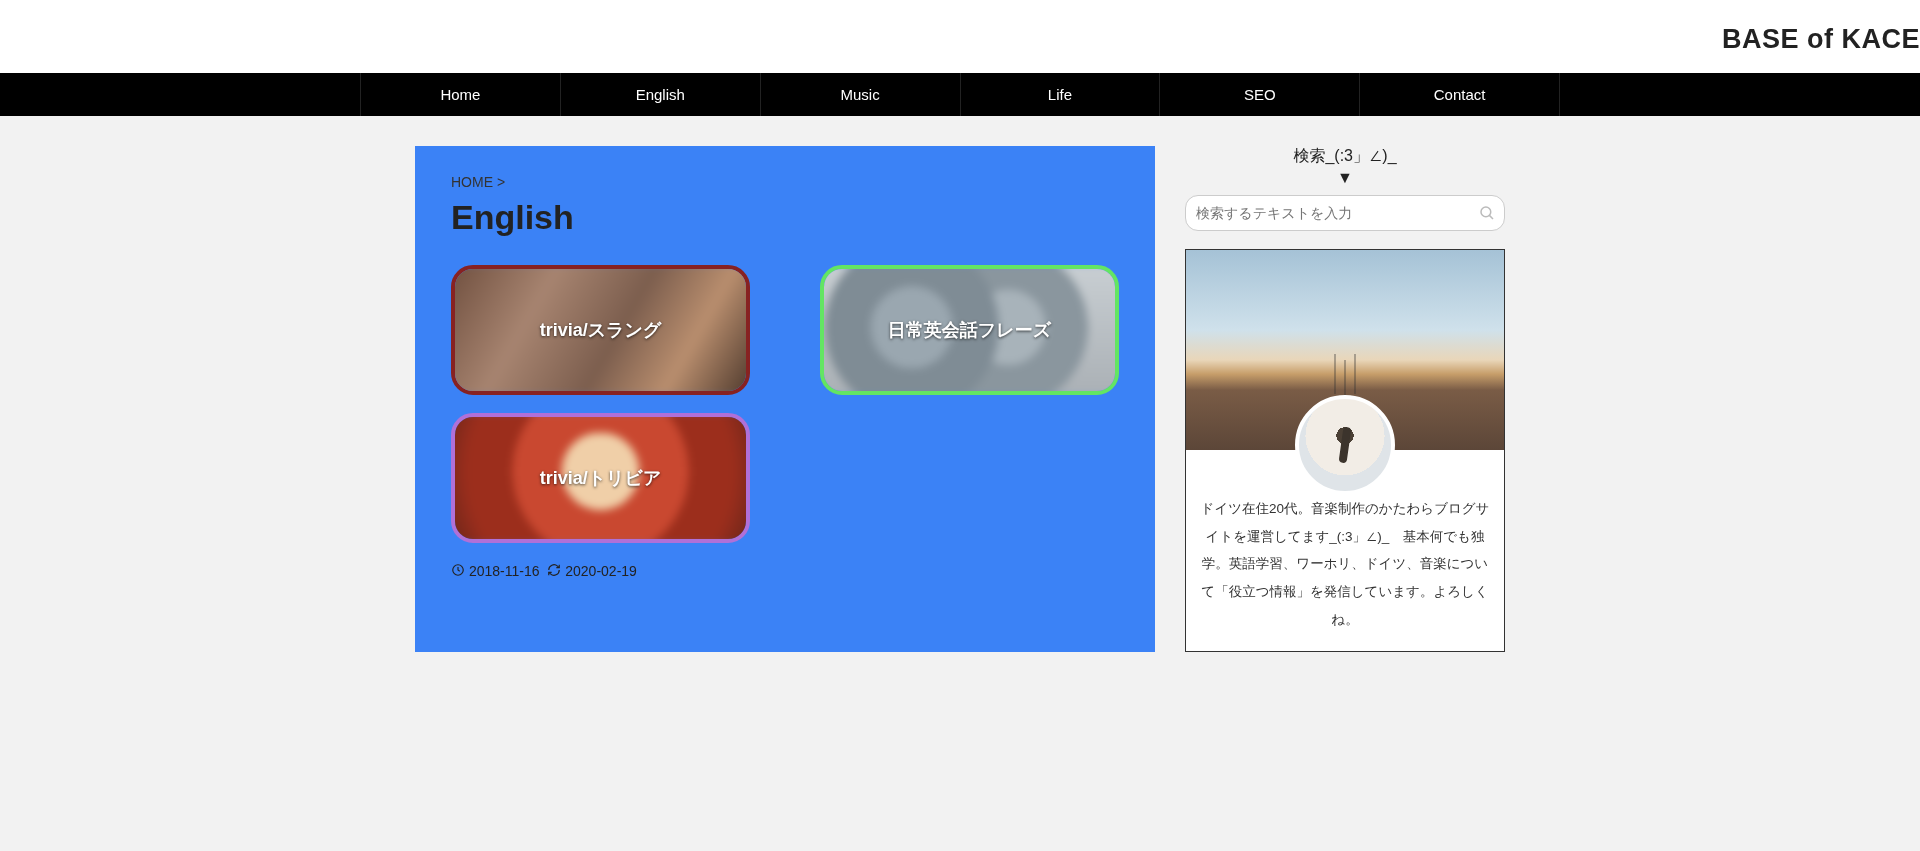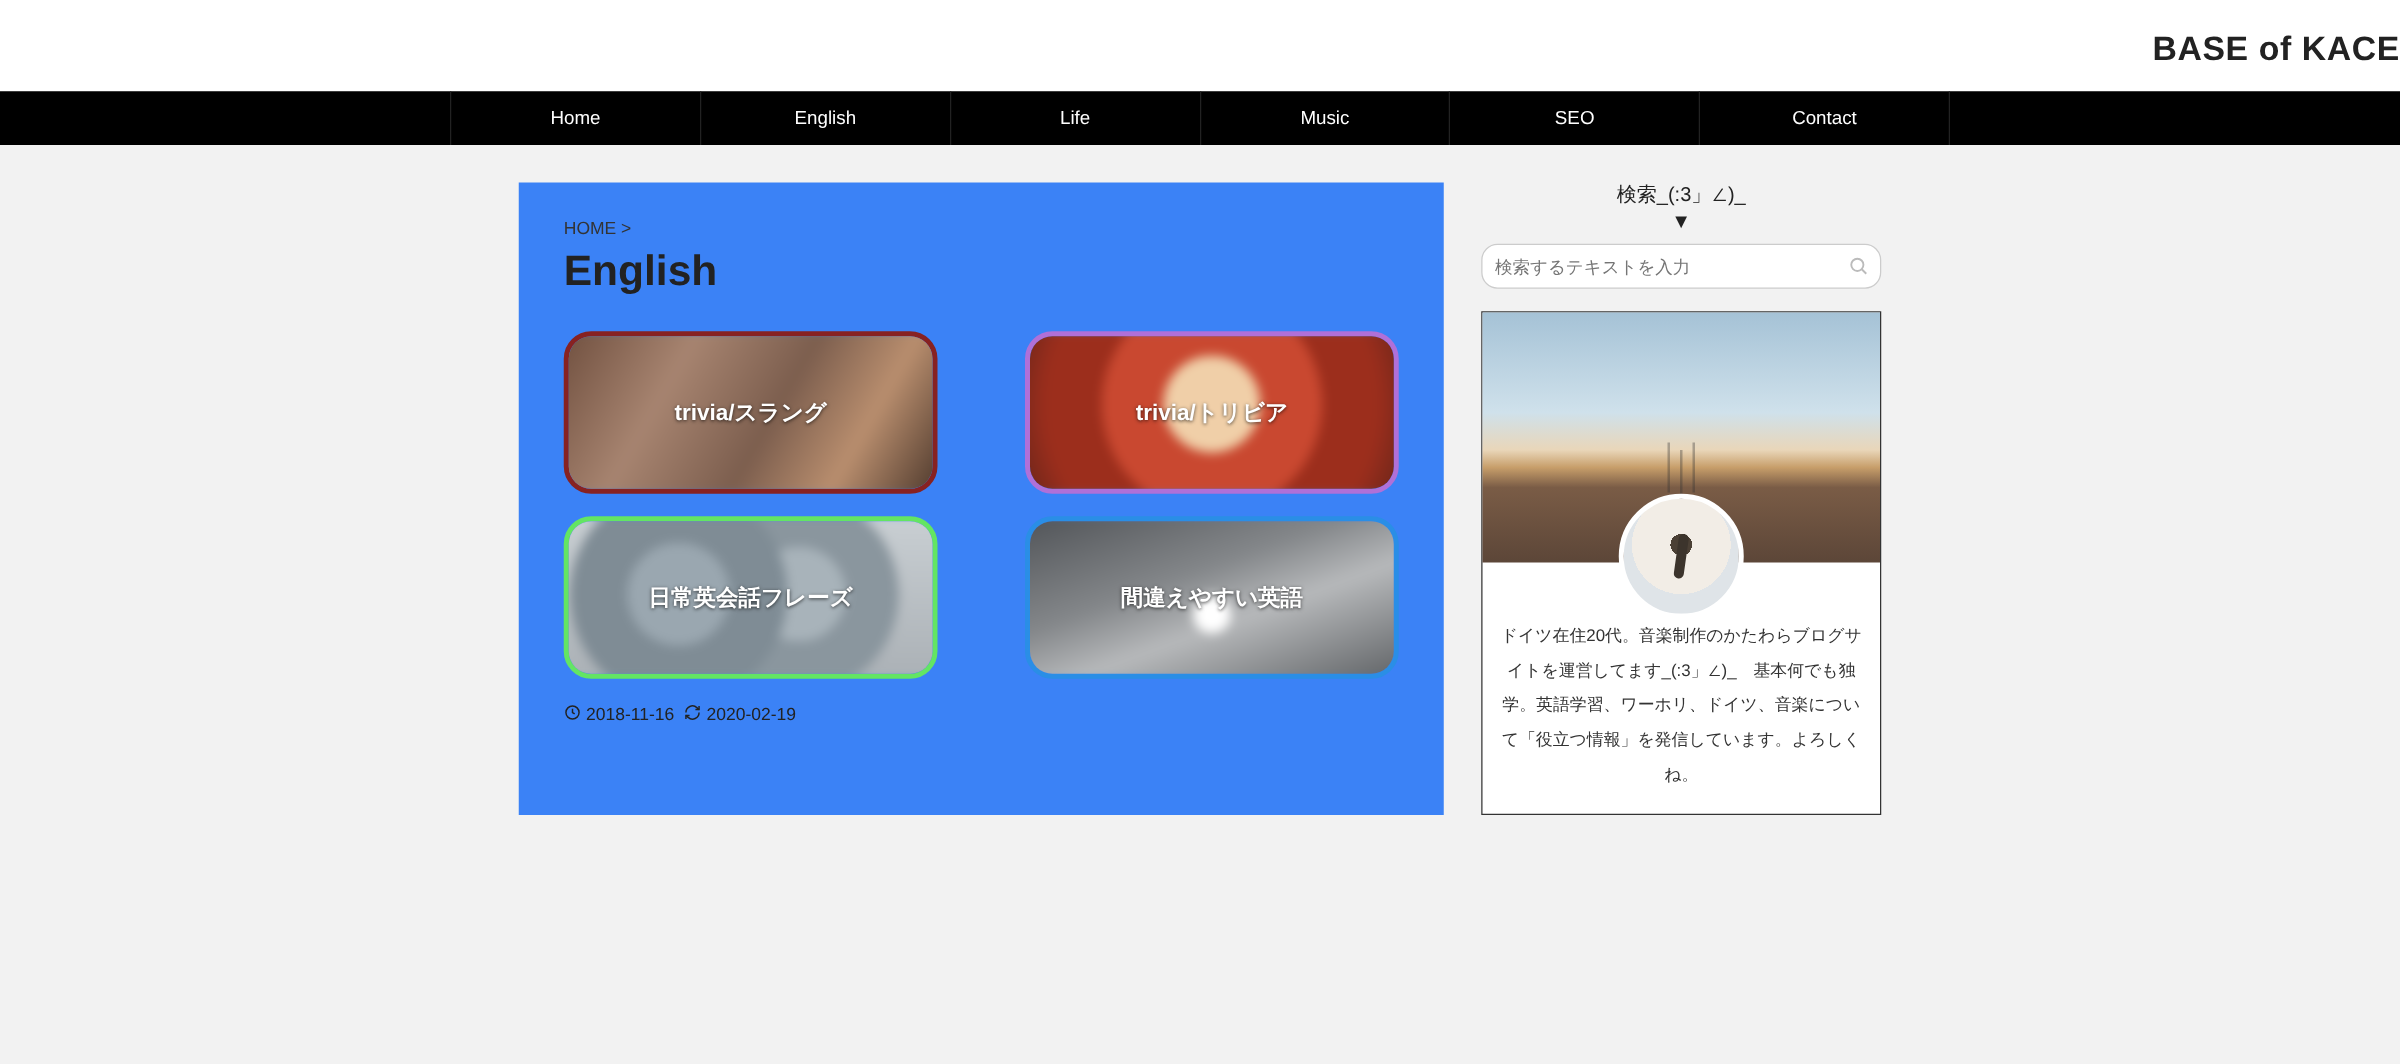--- a/index.html
+++ b/index.html
@@ -42,50 +42,46 @@
 <body>
 
 <header class="header">
   <div class="site-title">BASE of KACE</div>
 </header>
 
 <nav class="navbar">
   <div class="nav-inner">
     <div class="nav-item">Home</div>
     <div class="nav-item">English</div>
+    <div class="nav-item">Music</div>
     <div class="nav-item">Life</div>
-    <div class="nav-item">Music</div>
     <div class="nav-item">SEO</div>
     <div class="nav-item">Contact</div>
   </div>
 </nav>
 
 <div class="wrap">
   <main class="main">
     <div class="breadcrumb">
       <span>HOME</span><span> &gt; </span>
     </div>
     <h1 class="page-title">English</h1>
 
     <div class="card-grid">
       <a class="card c0">
         <div class="card-bg"></div>
         <span class="card-label">trivia/スラング</span>
       </a>
-      <a class="card c1">
-        <div class="card-bg"></div>
-        <span class="card-label">trivia/トリビア</span>
-      </a>
       <a class="card c2">
         <div class="card-bg"></div>
         <span class="card-label">日常英会話フレーズ</span>
       </a>
-      <a class="card c3">
+      <a class="card c1">
         <div class="card-bg"></div>
-        <span class="card-label">間違えやすい英語</span>
+        <span class="card-label">trivia/トリビア</span>
       </a>
     </div>
 
     <div class="dates">
       <span class="ico">
         <svg width="14" height="14" viewBox="0 0 24 24" fill="none" stroke="#222" stroke-width="2">
             <circle cx="12" cy="12" r="9"></circle>
             <path d="M12 7v5l3 2"></path>
           </svg>
       </span>

